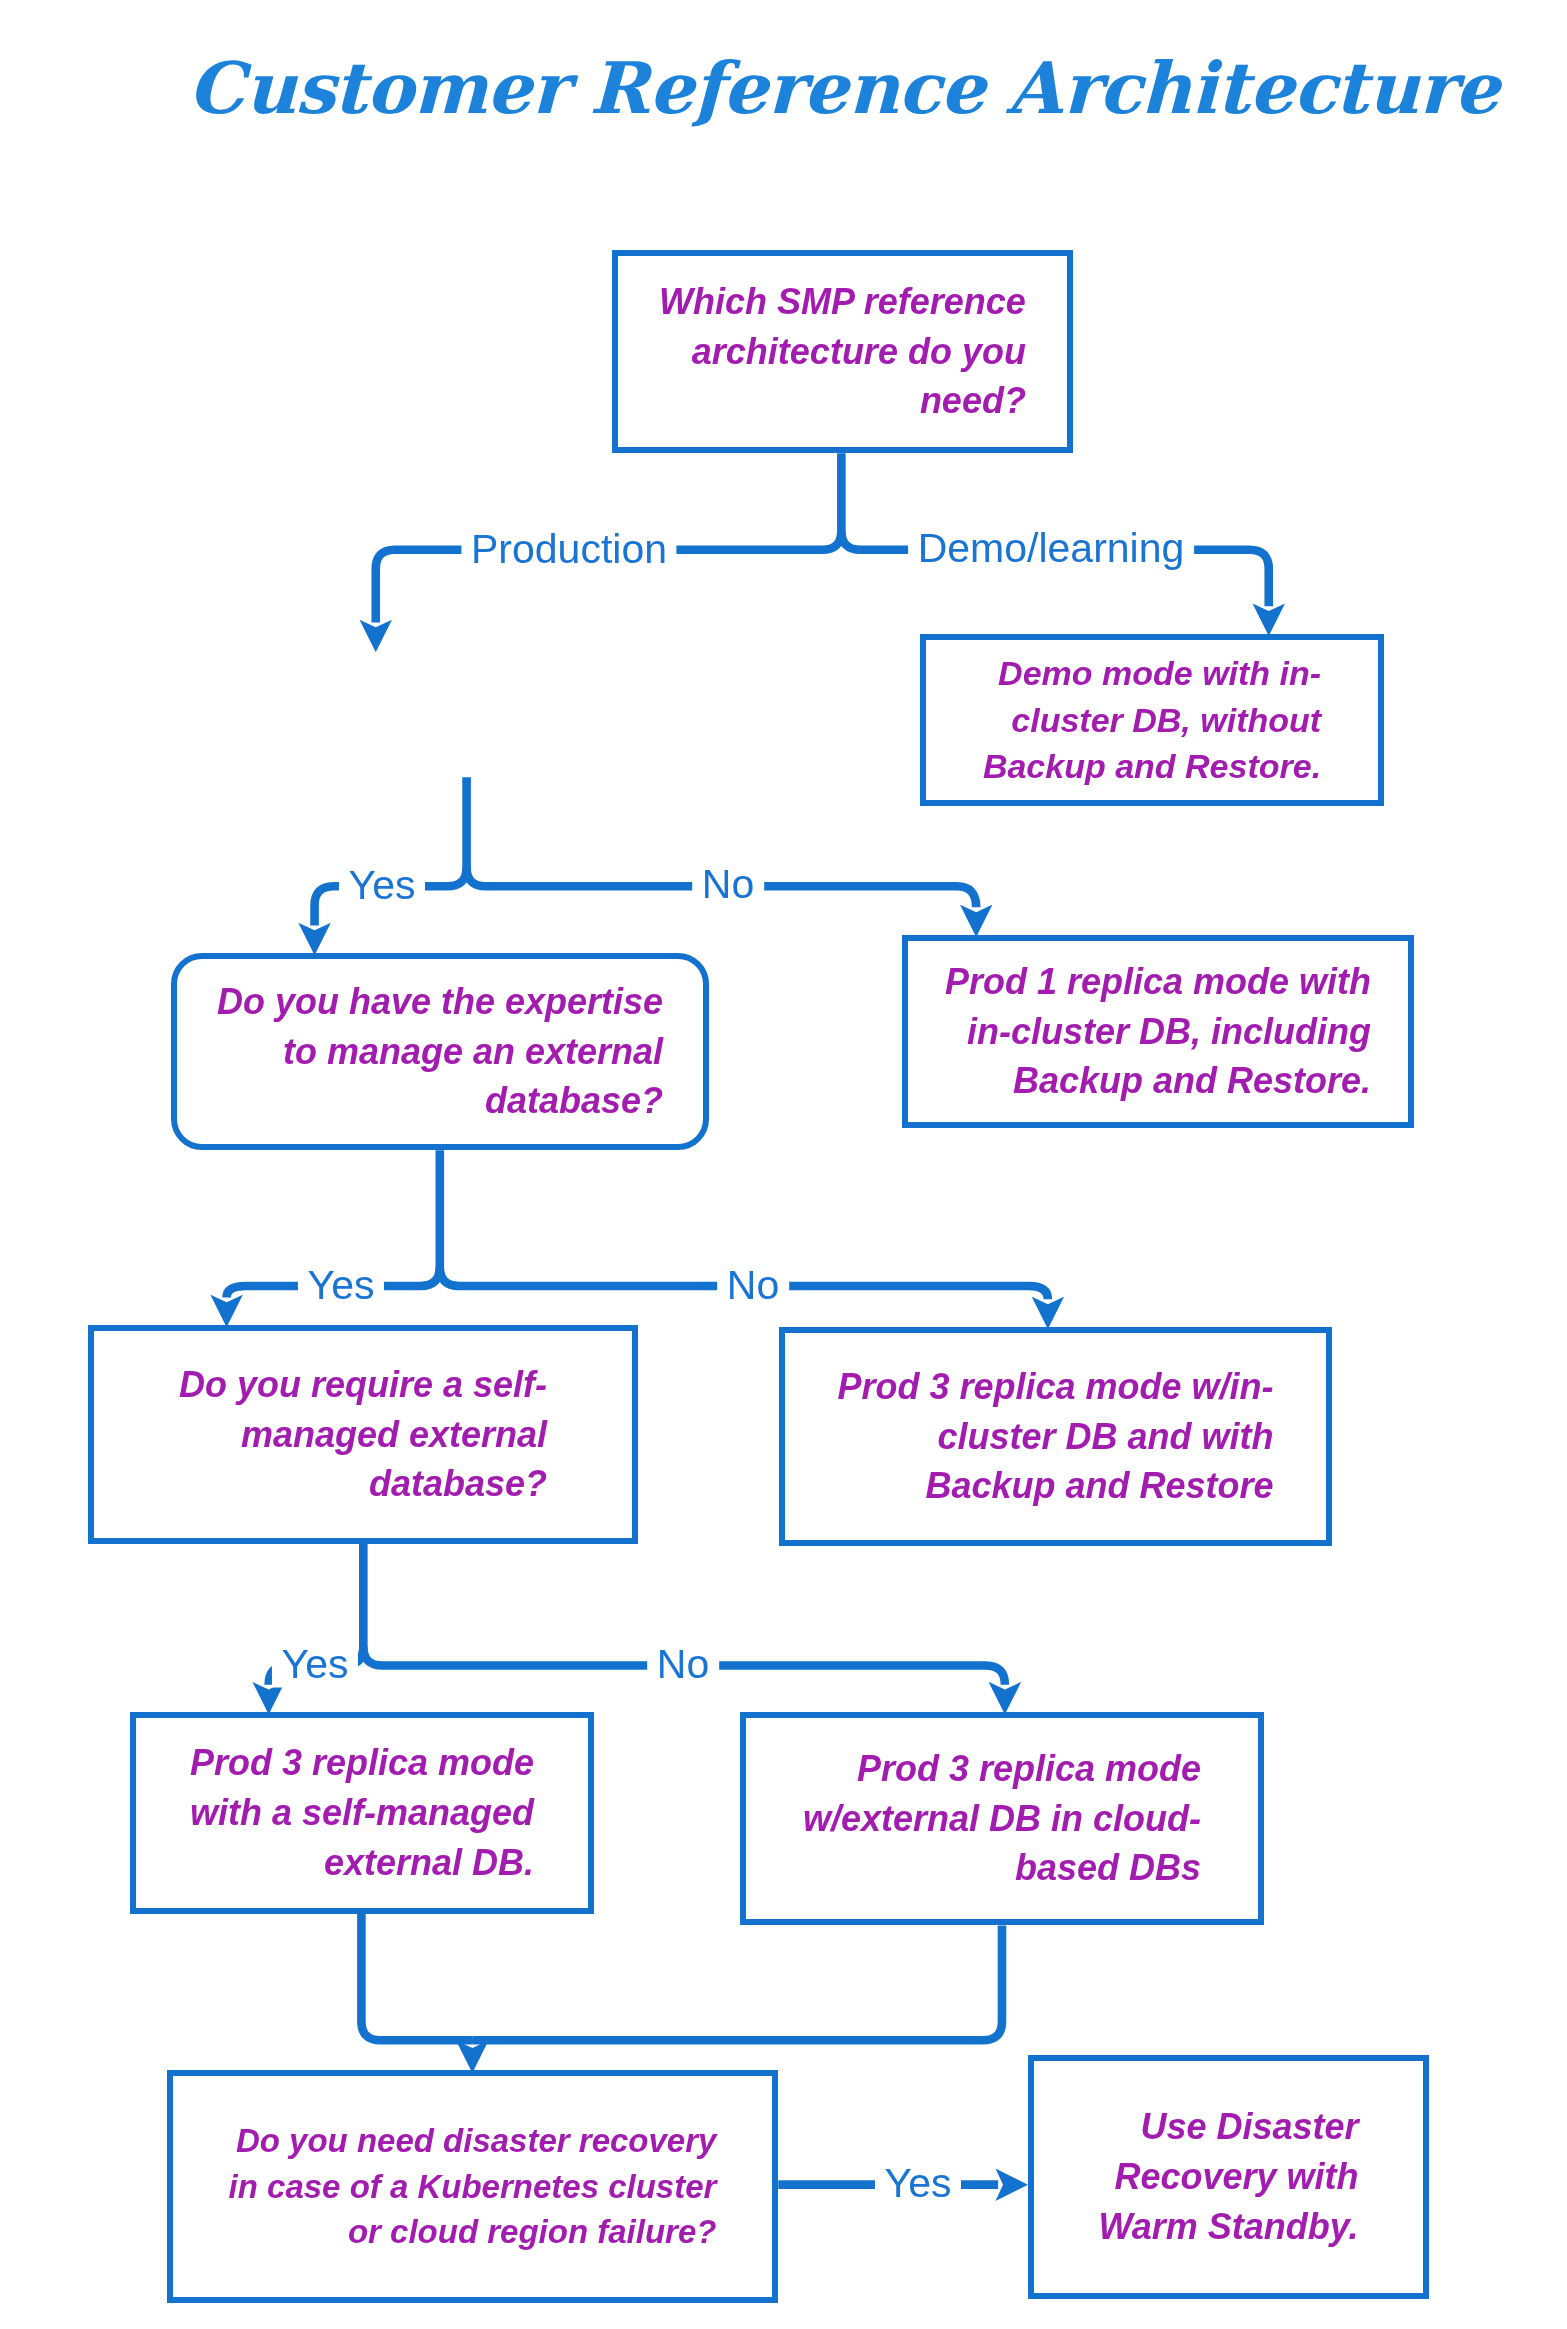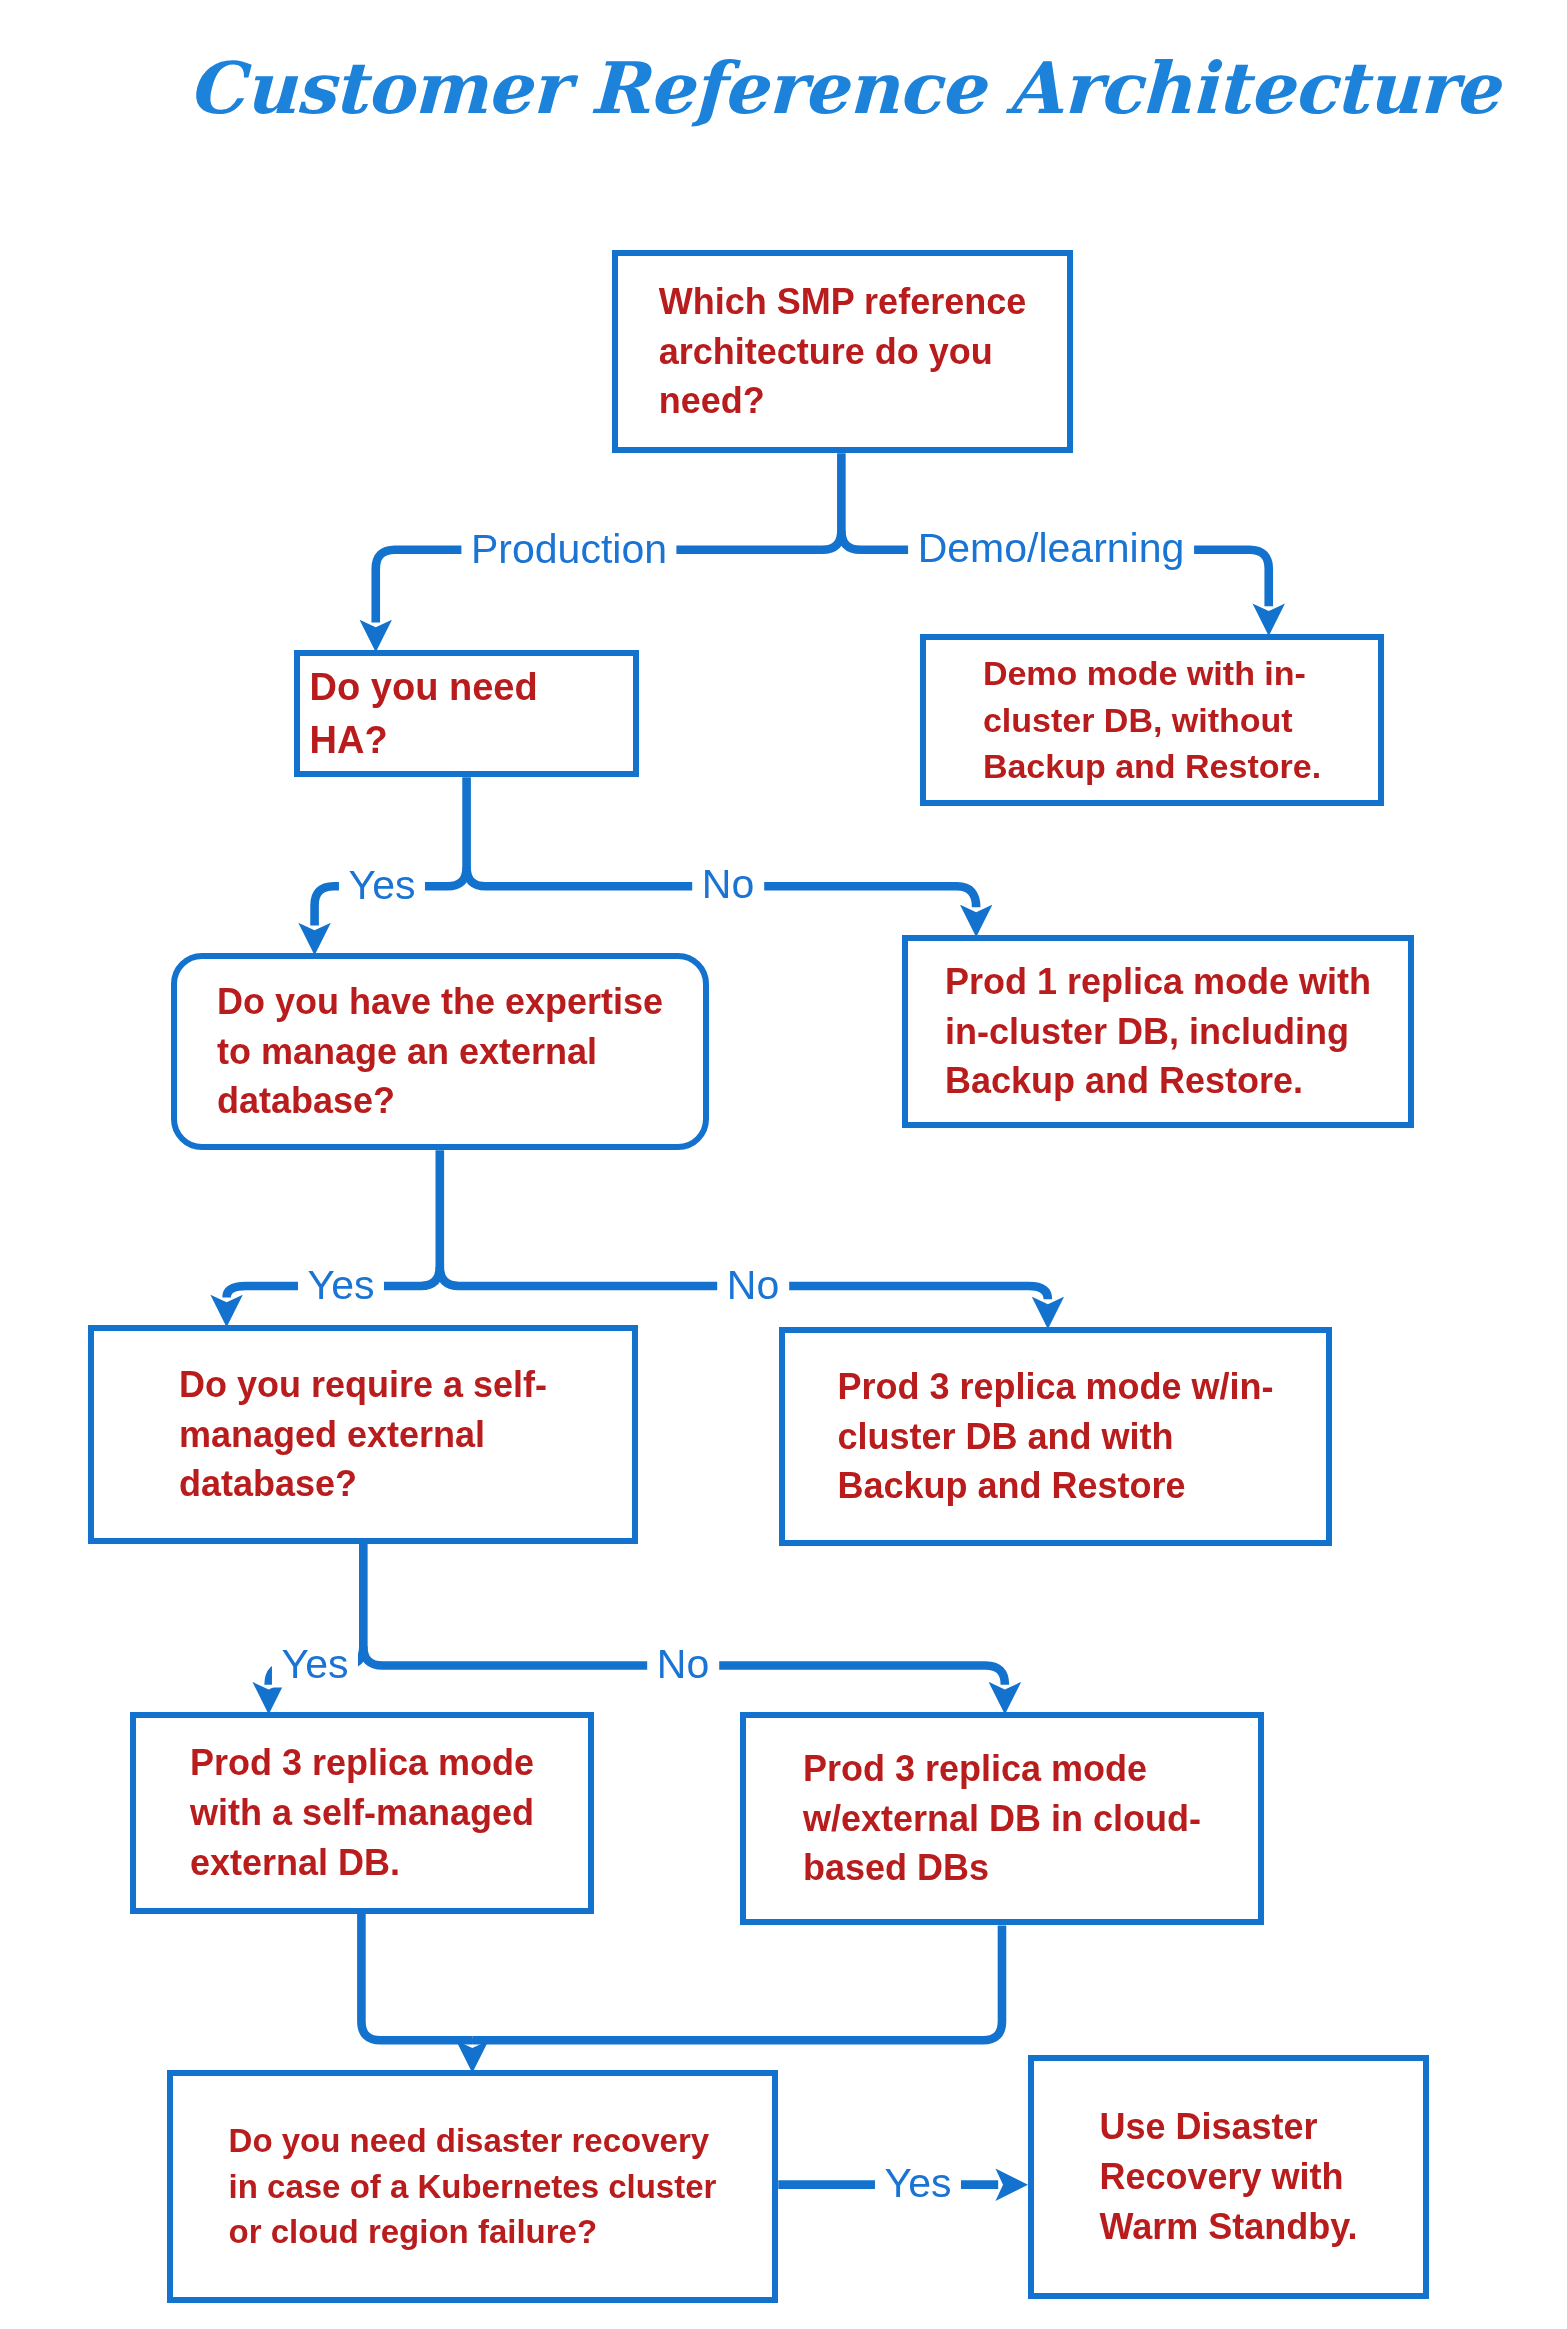--- a/index.html
+++ b/index.html
@@ -27,29 +27,30 @@
   .edges {
     position: absolute;
     left: 0; top: 0;
     width: 1568px; height: 2330px;
   }
   .node {
     position: absolute;
     box-sizing: border-box;
     border: 6.7px solid #1372cd;
     background: #ffffff;
-    color: #b91c1c;
+    color: #a21caf;
     font-weight: bold;
     display: flex;
     align-items: center;
     justify-content: center;
-    text-align: left;
+    text-align: right;
     white-space: pre-line;
     line-height: 1.38;
     padding: 3.8px 9.6px;
+    font-style: italic;
   }
   .edge-label {
     position: absolute;
     transform: translate(-50%, -50%);
     background: #ffffff;
     color: #1a74d3;
     font-size: 41px;
     font-weight: 400;
     padding: 0 9.6px;
     white-space: nowrap;
@@ -102,21 +103,20 @@
       <path d="M378,2002 L378,2114 Q378,2134 398,2134 L494,2134"></path>
       <path d="M1048,2014 L1048,2114 Q1048,2134 1028,2134 L494,2134"></path>
       <path d="M494,2132 L494,2137" marker-end="url(#arr)"></path>
       <path d="M814,2285 L1044,2285" marker-end="url(#arr)"></path>
     </g>
   </svg>
 
   <div class="node n-root">Which SMP reference
 architecture do you
 need?</div>
-  <div class="node n-ha">Do you need HA?</div>
   <div class="node n-demo">Demo mode with in-
 cluster DB, without
 Backup and Restore.</div>
   <div class="node n-expertise">Do you have the expertise
 to manage an external
 database?</div>
   <div class="node n-prod1">Prod 1 replica mode with
 in-cluster DB, including
 Backup and Restore.</div>
   <div class="node n-selfmanaged">Do you require a self-

